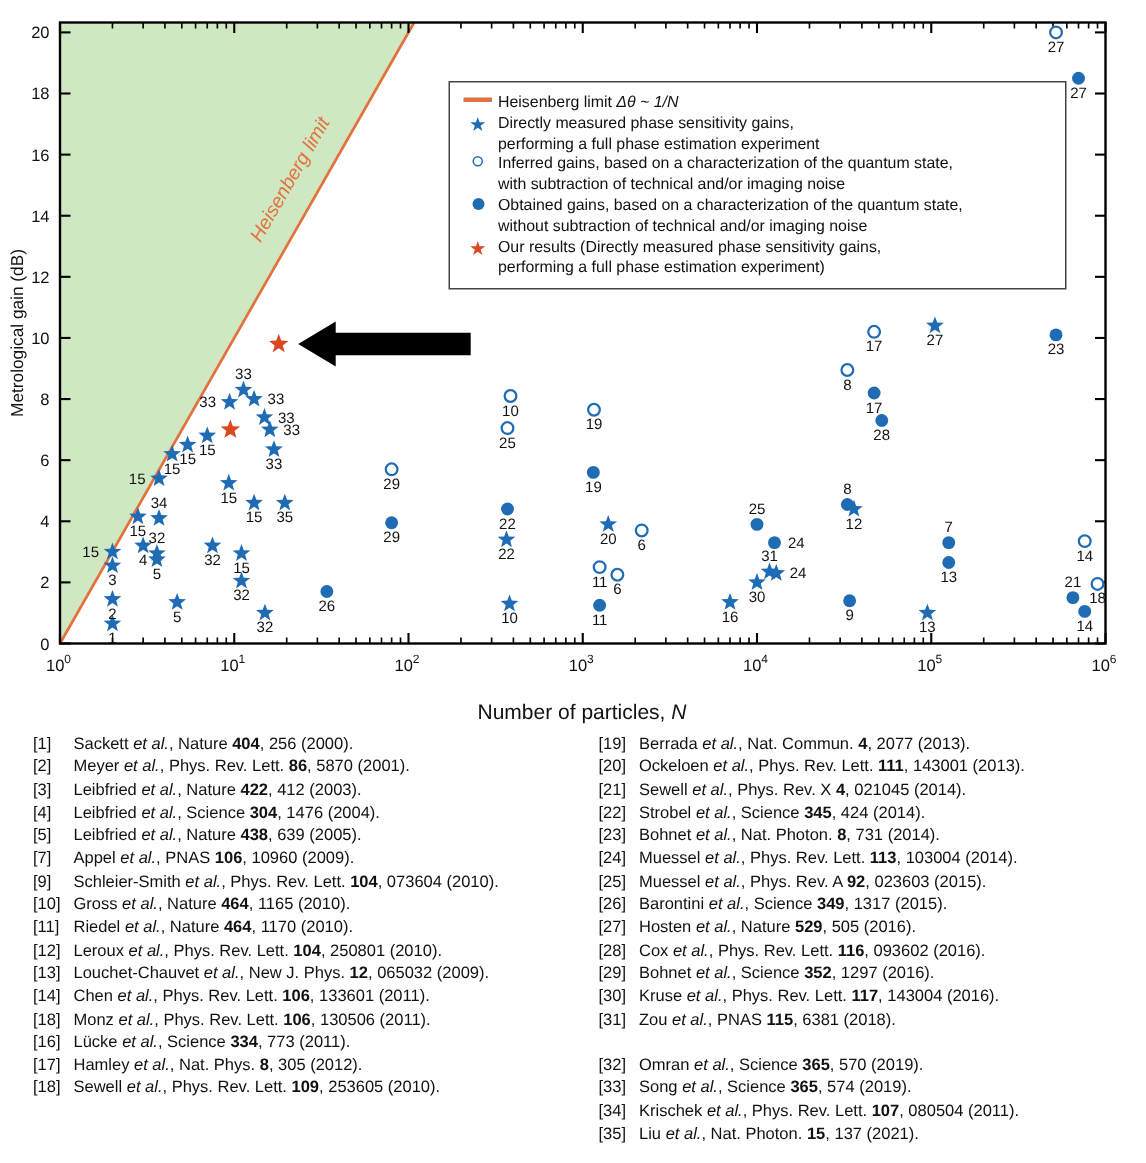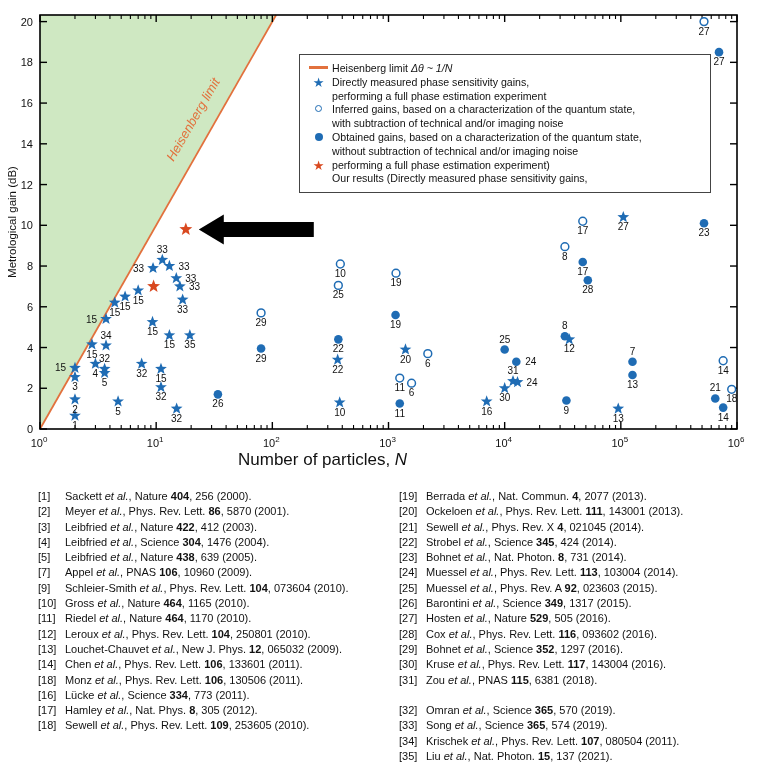--- a/index.html
+++ b/index.html
@@ -1,38 +1,38 @@
 <!DOCTYPE html>
 <html><head>
 <meta charset="utf-8">
 <style>
   html,body{margin:0;padding:0;background:#fff;}
   body{width:764px;height:775px;position:relative;font-family:"Liberation Sans",sans-serif;color:#111;}
   #chart-wrap{position:absolute;left:0;top:0;width:764px;height:470px;}
   svg{font-family:"Liberation Sans",sans-serif;}
   .ylabel{position:absolute;left:-78px;top:216px;width:180px;text-align:center;
     transform:rotate(-90deg);font-size:11.5px;}
-  .xlabel{position:absolute;left:238px;top:450px;width:300px;text-align:left;font-size:17px;}
+  .xlabel{position:absolute;left:238px;top:466px;width:300px;text-align:center;font-size:14px;}
   .xlabel .var{font-style:italic;}
   .hlabel{position:absolute;left:131px;top:112px;width:124px;text-align:center;
     transform:rotate(-60deg);font-size:13px;font-style:italic;color:#e2713d;}
   .legend{position:absolute;left:286px;top:54px;width:412px;box-sizing:border-box;
     border:1.3px solid #444;background:#fff;padding:7px 8px 6px 9px;
     font-size:10.6px;line-height:13.8px;margin-left:13px;}
   .lg-item{position:relative;padding-left:23px;}
   .lg-sym{position:absolute;left:0;top:0;width:19px;height:13px;text-align:center;}
   .sym-line{display:inline-block;width:19px;height:3px;background:#e2713d;vertical-align:3px;}
   .sym-star{color:#1f6cb4;font-size:13px;line-height:13px;font-style:normal;}
   .sym-star.red{color:#d9481f;}
   .sym-open{display:inline-block;width:5px;height:5px;border:1.6px solid #1f6cb4;border-radius:50%;background:#fff;vertical-align:1px;}
   .sym-dot{display:inline-block;width:8px;height:8px;border-radius:50%;background:#1f6cb4;vertical-align:0px;}
   .formula{font-style:italic;}
   .refs{position:absolute;top:489px;left:0;width:764px;font-size:11px;line-height:15.3px;}
   .refcol{position:absolute;top:0;}
-  .refcol.cleft{left:22px;width:366px;margin-left:16px;}
+  .refcol.cleft{left:22px;width:366px;}
   .refcol.cright{left:399px;width:369px;}
   .ref{white-space:nowrap;}
   .ref.gap{height:15.3px;}
   .refnum{display:inline-block;min-width:27px;}
 </style>
 </head>
 <body>
 
 <div id="chart-wrap">
   <svg id="plot" width="764" height="470" viewBox="0 0 764 470">
@@ -363,22 +363,22 @@
       <div>Inferred gains, based on a characterization of the quantum state,</div>
       <div>with subtraction of technical and/or imaging noise</div>
     </div>
     <div class="lg-item">
       <span class="lg-sym"><span class="sym-dot"></span></span>
       <div>Obtained gains, based on a characterization of the quantum state,</div>
       <div>without subtraction of technical and/or imaging noise</div>
     </div>
     <div class="lg-item">
       <span class="lg-sym sym-star red">★</span>
+      <div>Our results (Directly measured phase sensitivity gains,</div>
       <div>performing a full phase estimation experiment)</div>
-      <div>Our results (Directly measured phase sensitivity gains,</div>
     </div>
   </div>
 </div>
 
 <div class="refs">
   <div class="refcol cleft">
       <div class="ref"><span class="refnum">[1]</span>Sackett <i>et al.</i>, Nature <b>404</b>, 256 (2000).</div>
       <div class="ref"><span class="refnum">[2]</span>Meyer <i>et al.</i>, Phys. Rev. Lett. <b>86</b>, 5870 (2001).</div>
       <div class="ref"><span class="refnum">[3]</span>Leibfried <i>et al.</i>, Nature <b>422</b>, 412 (2003).</div>
       <div class="ref"><span class="refnum">[4]</span>Leibfried <i>et al.</i>, Science <b>304</b>, 1476 (2004).</div>

